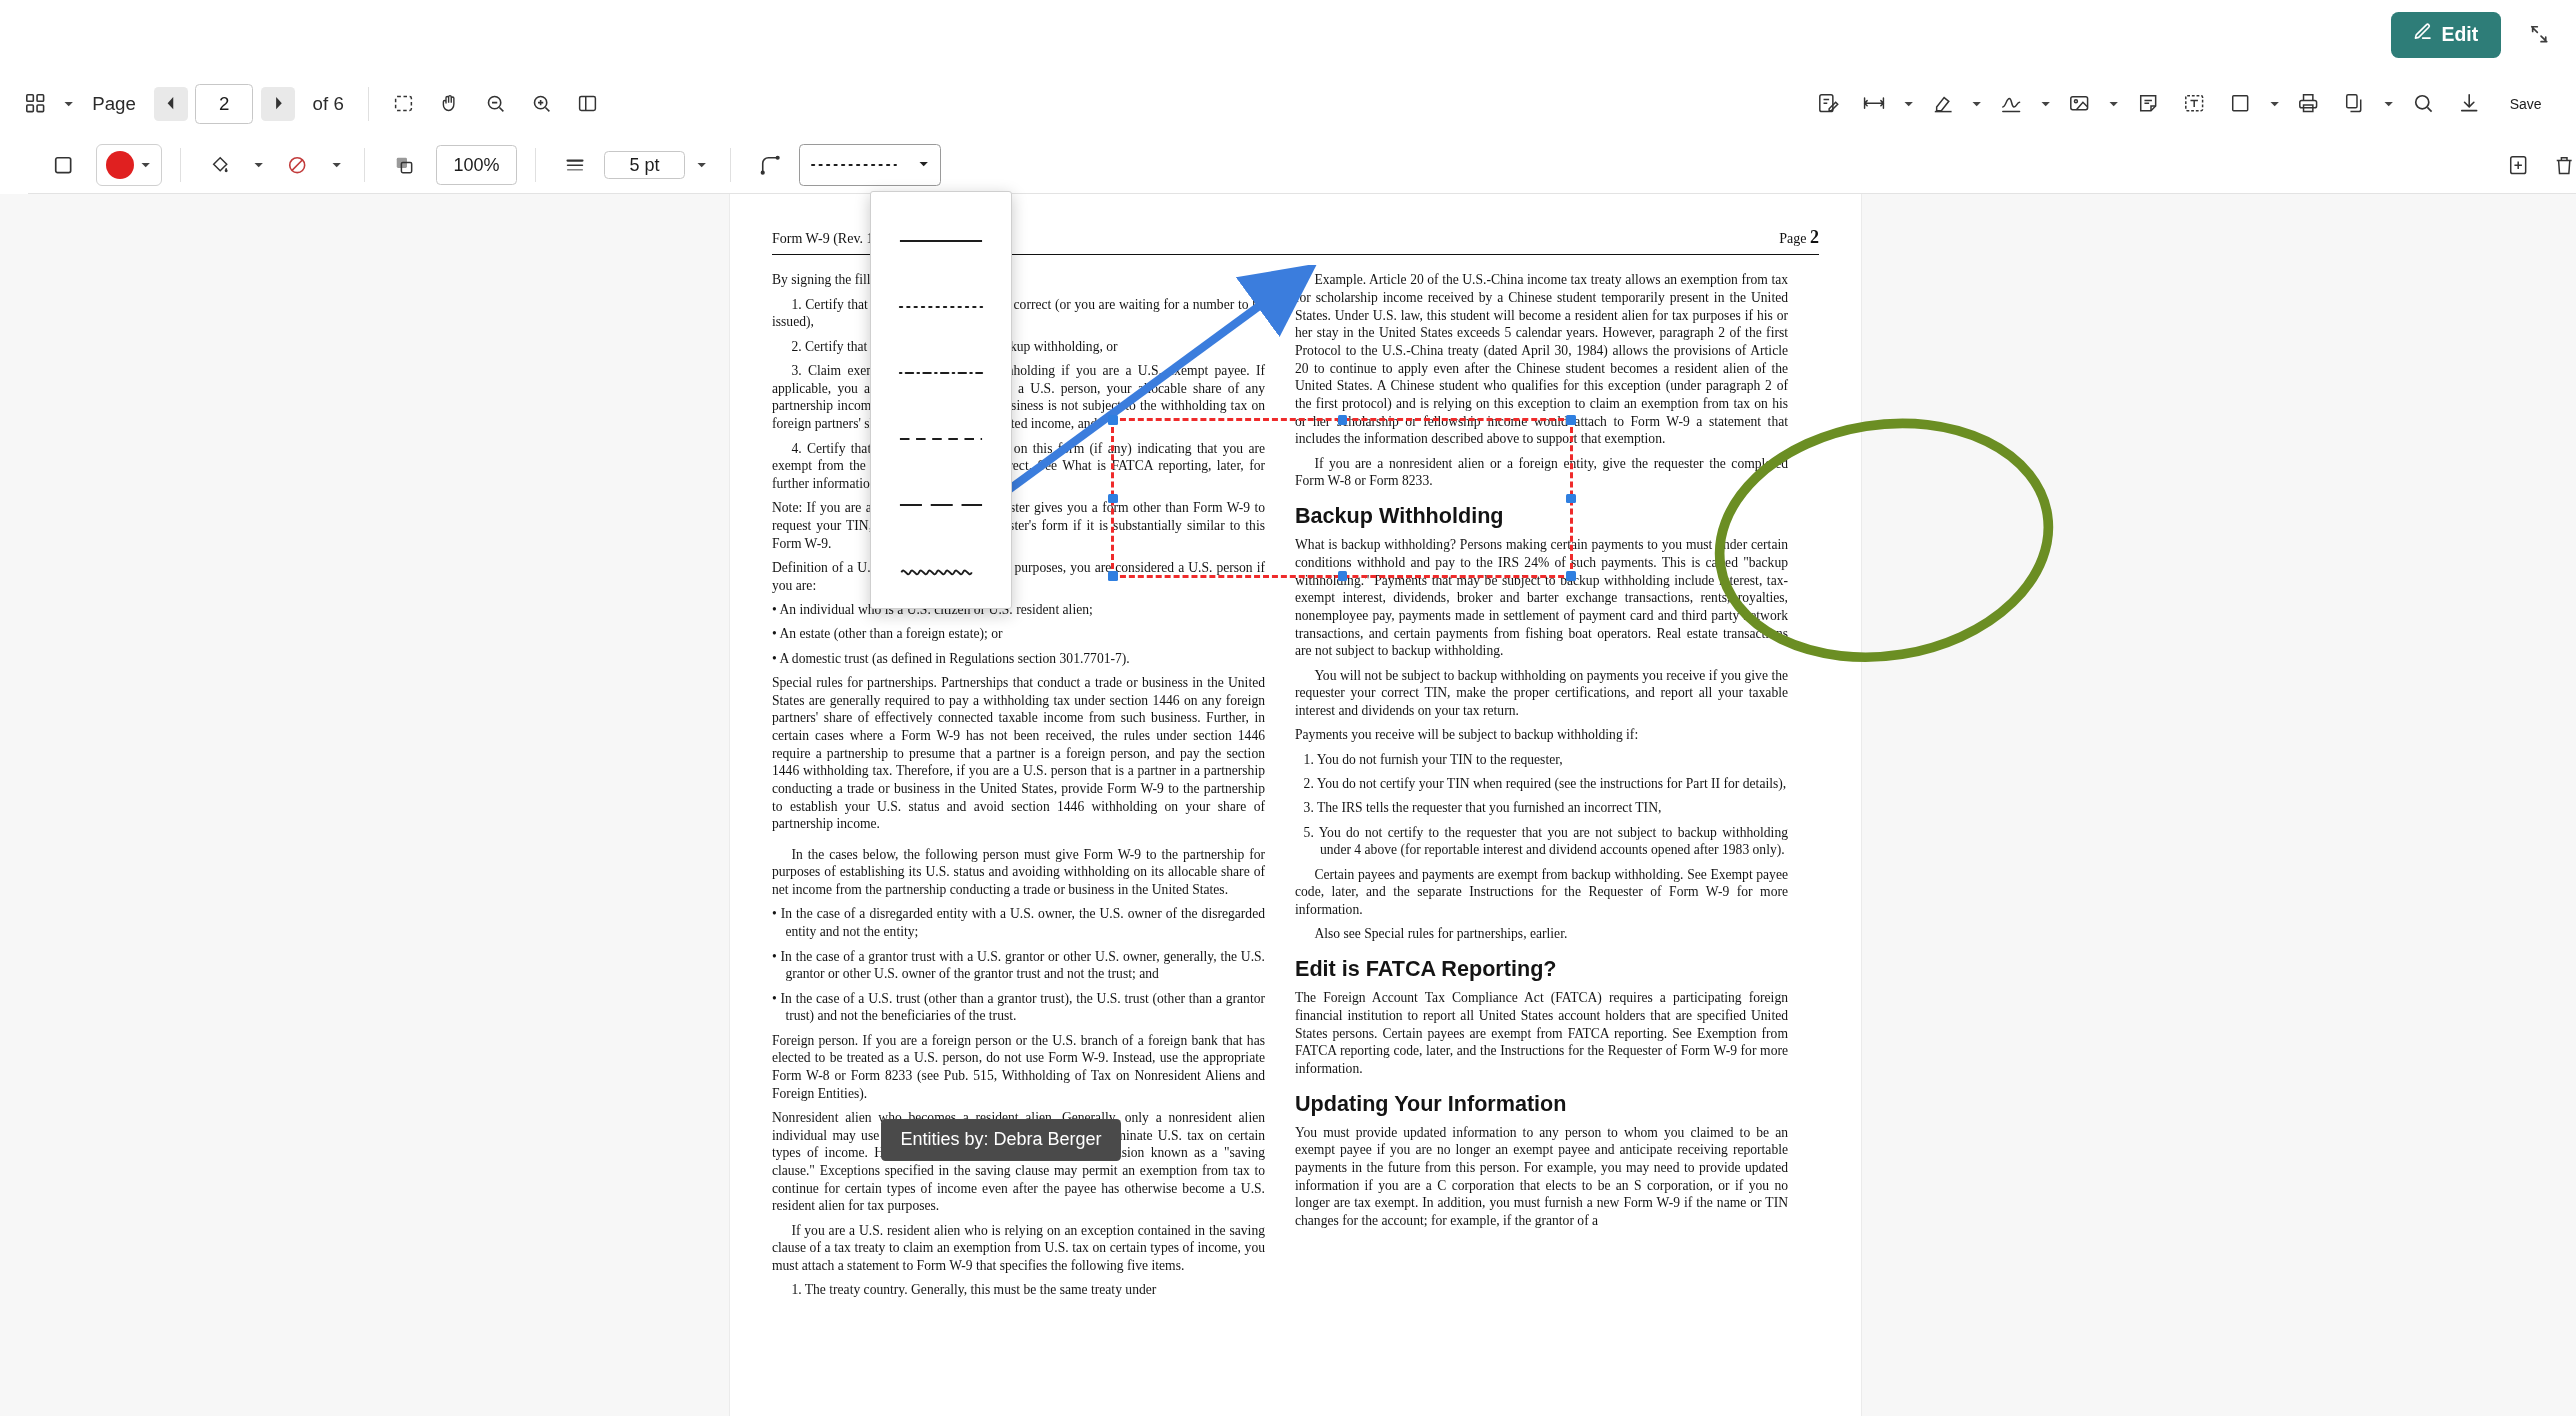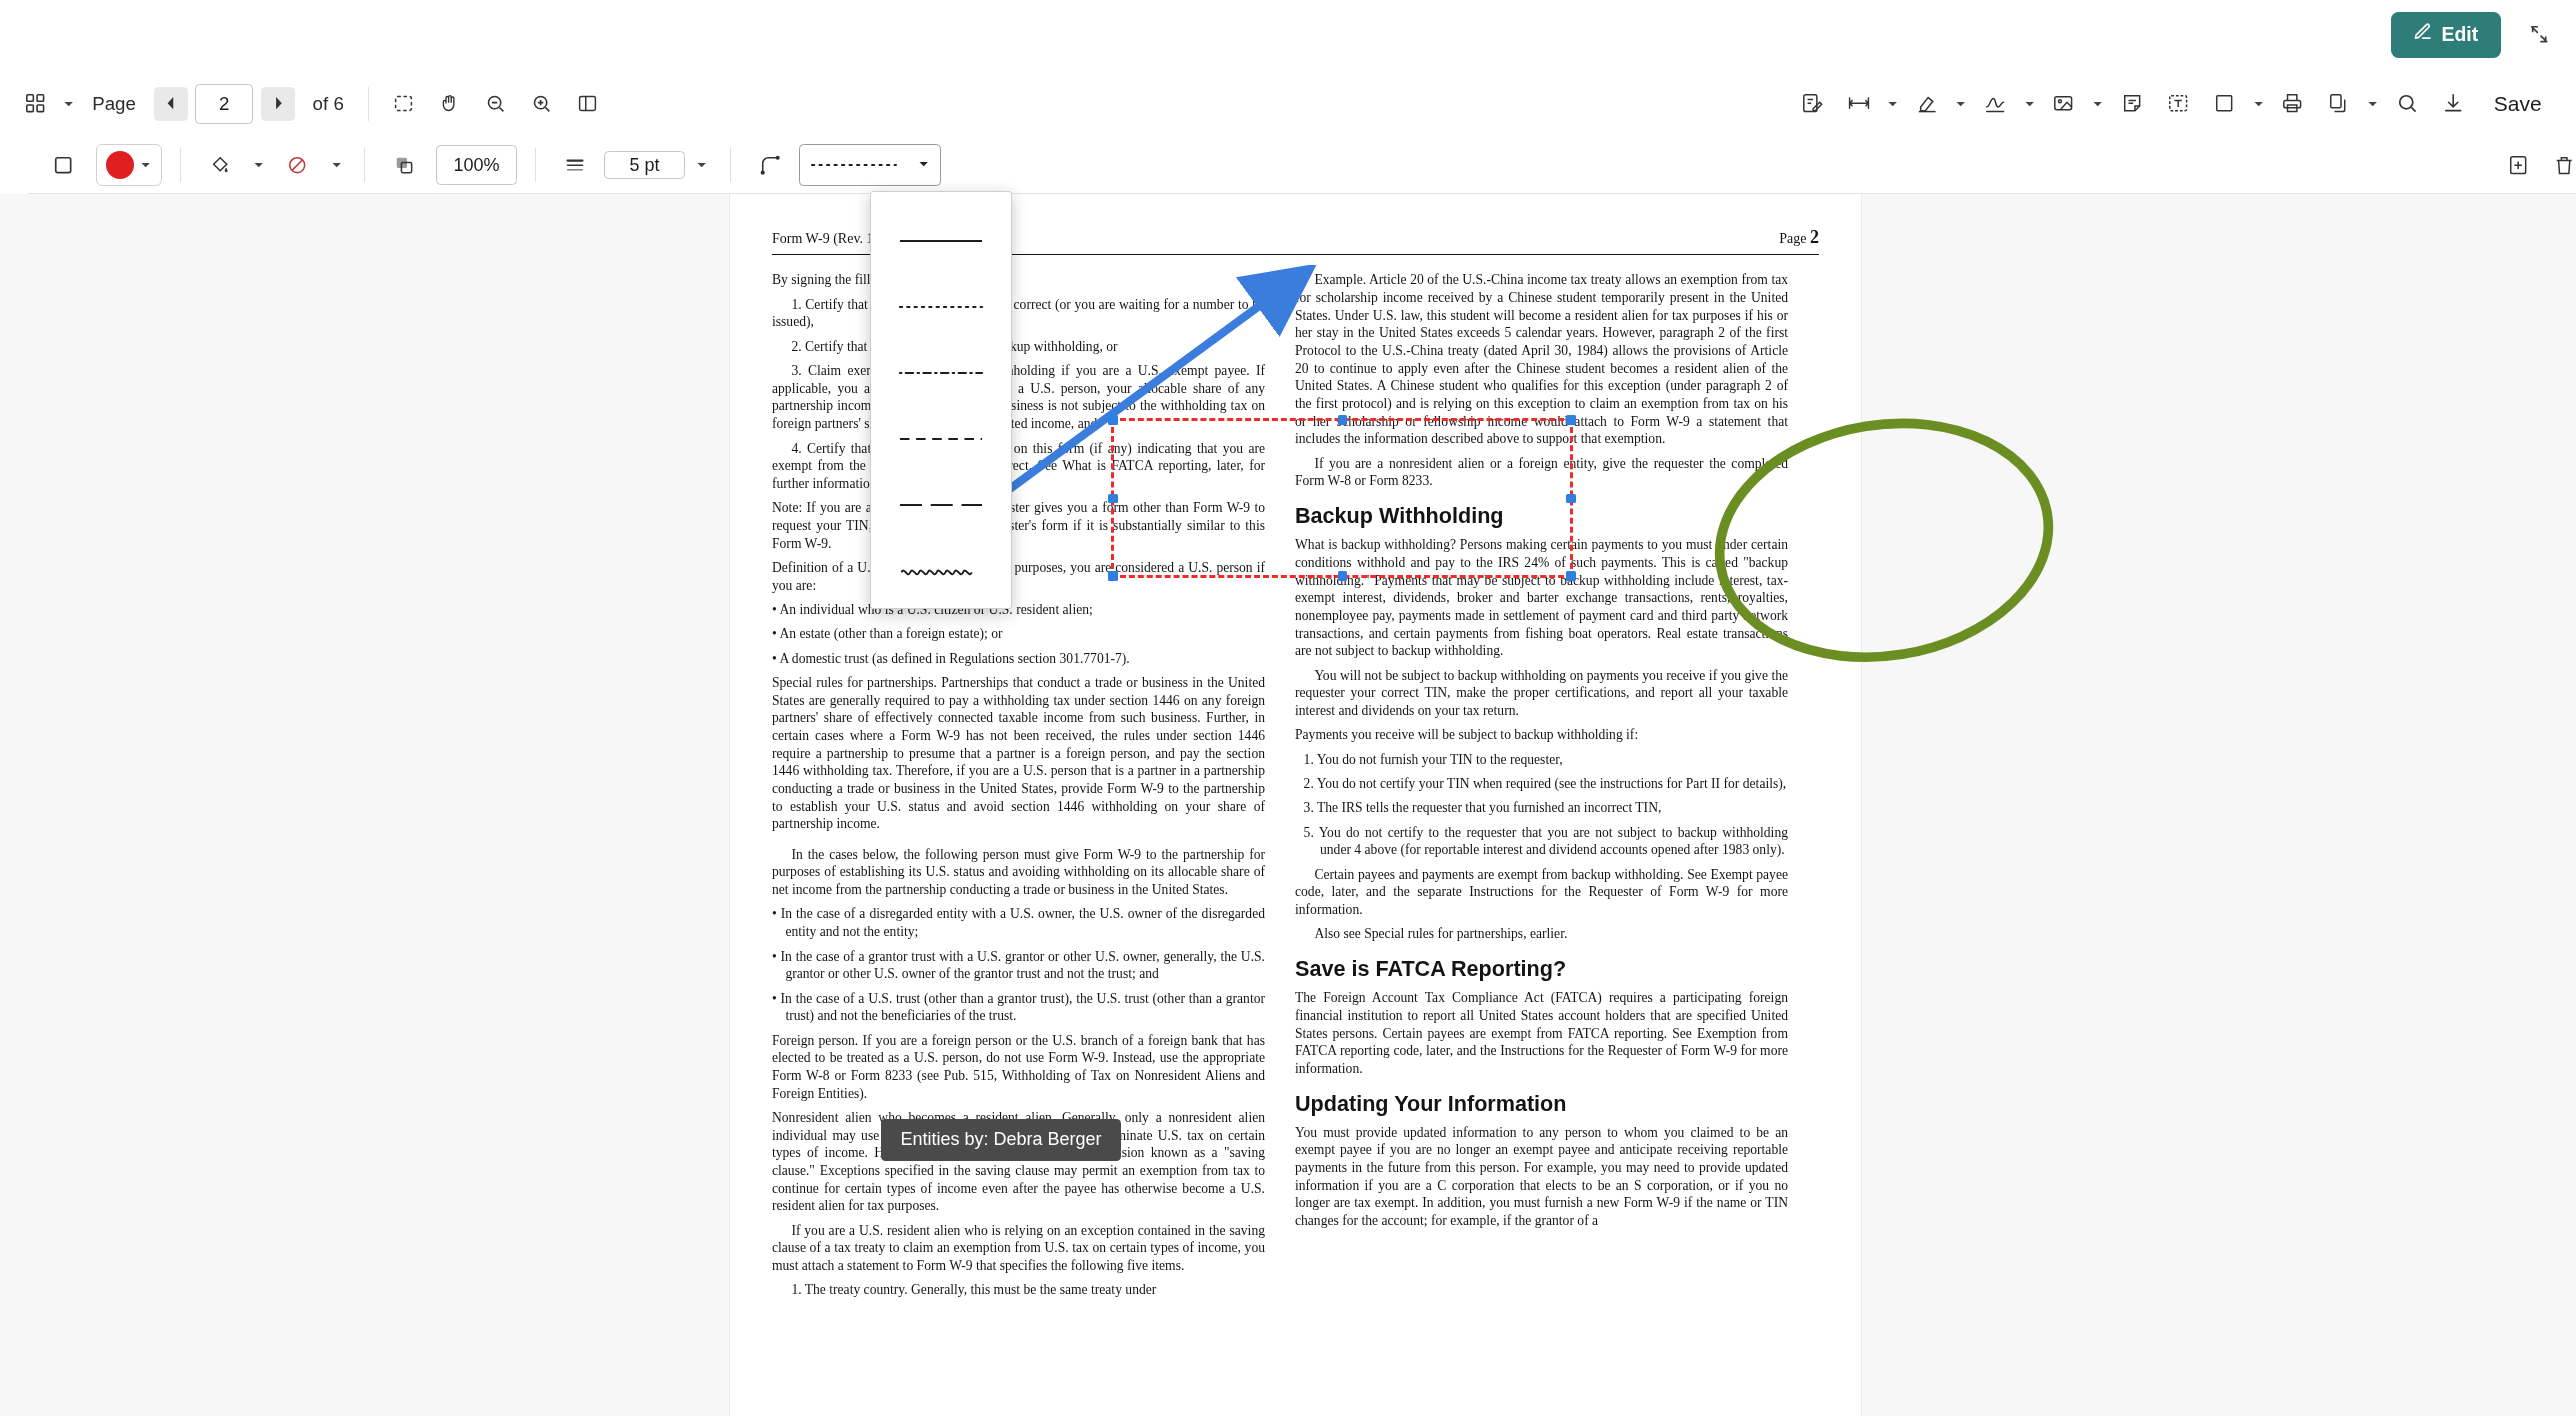--- a/index.html
+++ b/index.html
@@ -60,21 +60,21 @@
     display: flex; align-items: center; justify-content: center;
     font-size: 18.7px; color: #1d1d1d; background: #fff;
   }
   .nav-sq {
     width: 34px; height: 34px; border-radius: 4.5px; background: #e9e9e9;
     display: flex; align-items: center; justify-content: center; cursor: pointer;
     color: #333; margin: 0 4.5px;
   }
   .divider-v { width: 0.7px; height: 34px; background: #e0e0e0; margin: 0 10.4px; }
   .save-btn {
-    font-size: 21px; color: #1c1c1c; padding: 0 16.4px; cursor: pointer; font-weight: 400; text-align: center;
+    font-size: 14px; color: #1c1c1c; padding: 0 16.4px; cursor: pointer; font-weight: 400; text-align: center;
   }
 
   
   .toolbar2 {
     position: absolute; top: 137px; left: 0; width: 2576px; height: 57px;
     background: #ffffff;
     display: flex; align-items: center;
     border-bottom: 0.7px solid #e3e3e3;
     margin-left: 28px;
   }
@@ -530,21 +530,21 @@
         <div class="h2">Backup Withholding</div>
         <p>What is backup withholding? Persons making certain payments to you must under certain conditions withhold and pay to the IRS 24% of such payments. This is called "backup withholding." Payments that may be subject to backup withholding include interest, tax-exempt interest, dividends, broker and barter exchange transactions, rents, royalties, nonemployee pay, payments made in settlement of payment card and third party network transactions, and certain payments from fishing boat operators. Real estate transactions are not subject to backup withholding.</p>
         <p class="ind">You will not be subject to backup withholding on payments you receive if you give the requester your correct TIN, make the proper certifications, and report all your taxable interest and dividends on your tax return.</p>
         <p>Payments you receive will be subject to backup withholding if:</p>
         <p class="nli">1. You do not furnish your TIN to the requester,</p>
         <p class="nli">2. You do not certify your TIN when required (see the instructions for Part II for details),</p>
         <p class="nli">3. The IRS tells the requester that you furnished an incorrect TIN,</p>
         <p class="nli">5. You do not certify to the requester that you are not subject to backup withholding under 4 above (for reportable interest and dividend accounts opened after 1983 only).</p>
         <p class="ind">Certain payees and payments are exempt from backup withholding. See Exempt payee code, later, and the separate Instructions for the Requester of Form W-9 for more information.</p>
         <p class="ind">Also see Special rules for partnerships, earlier.</p>
-        <div class="h2">Save is FATCA Reporting?</div>
+        <div class="h2">Edit is FATCA Reporting?</div>
         <p>The Foreign Account Tax Compliance Act (FATCA) requires a participating foreign financial institution to report all United States account holders that are specified United States persons. Certain payees are exempt from FATCA reporting. See Exemption from FATCA reporting code, later, and the Instructions for the Requester of Form W-9 for more information.</p>
         <div class="h2">Updating Your Information</div>
         <p>You must provide updated information to any person to whom you claimed to be an exempt payee if you are no longer an exempt payee and anticipate receiving reportable payments in the future from this person. For example, you may need to provide updated information if you are a C corporation that elects to be an S corporation, or if you no longer are tax exempt. In addition, you must furnish a new Form W-9 if the name or TIN changes for the account; for example, if the grantor of a</p>
       </div>
     </div>
   </div>
 
   <svg class="arrow-svg" viewBox="0 0 620 440">
     <defs>
       <marker id="ah" markerWidth="9" markerHeight="9" refX="5" refY="4.5" orient="auto">

